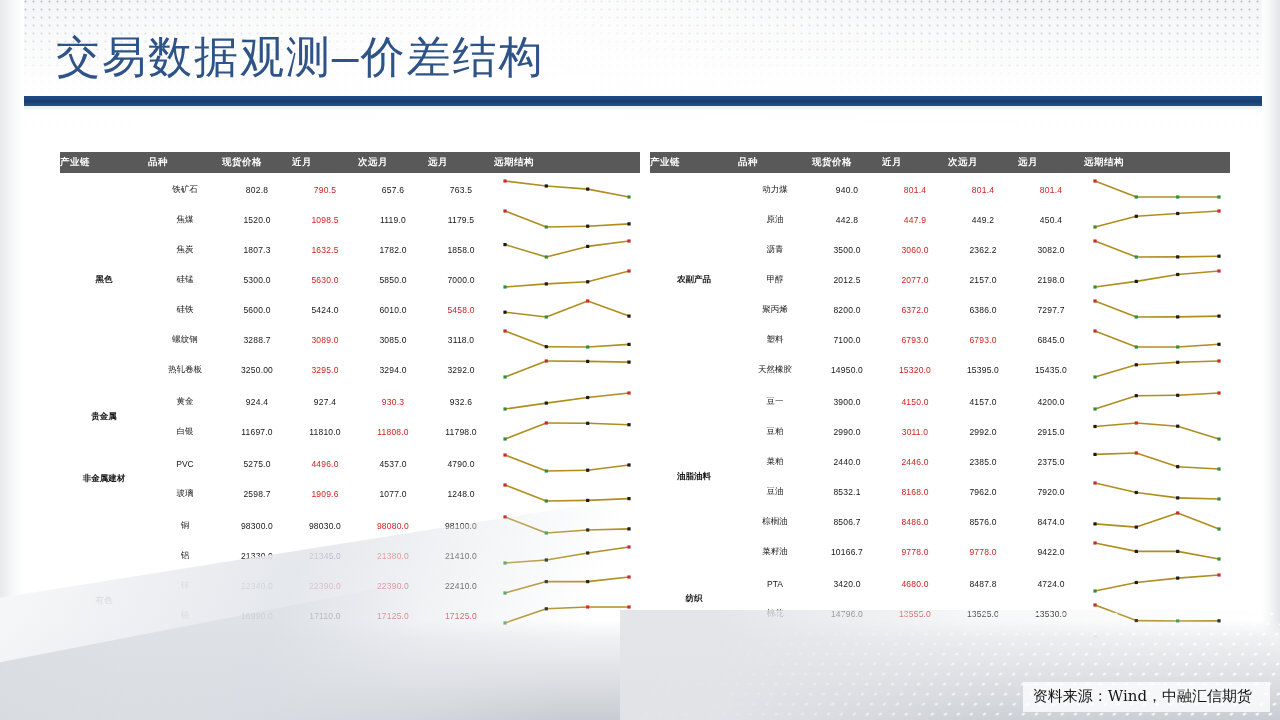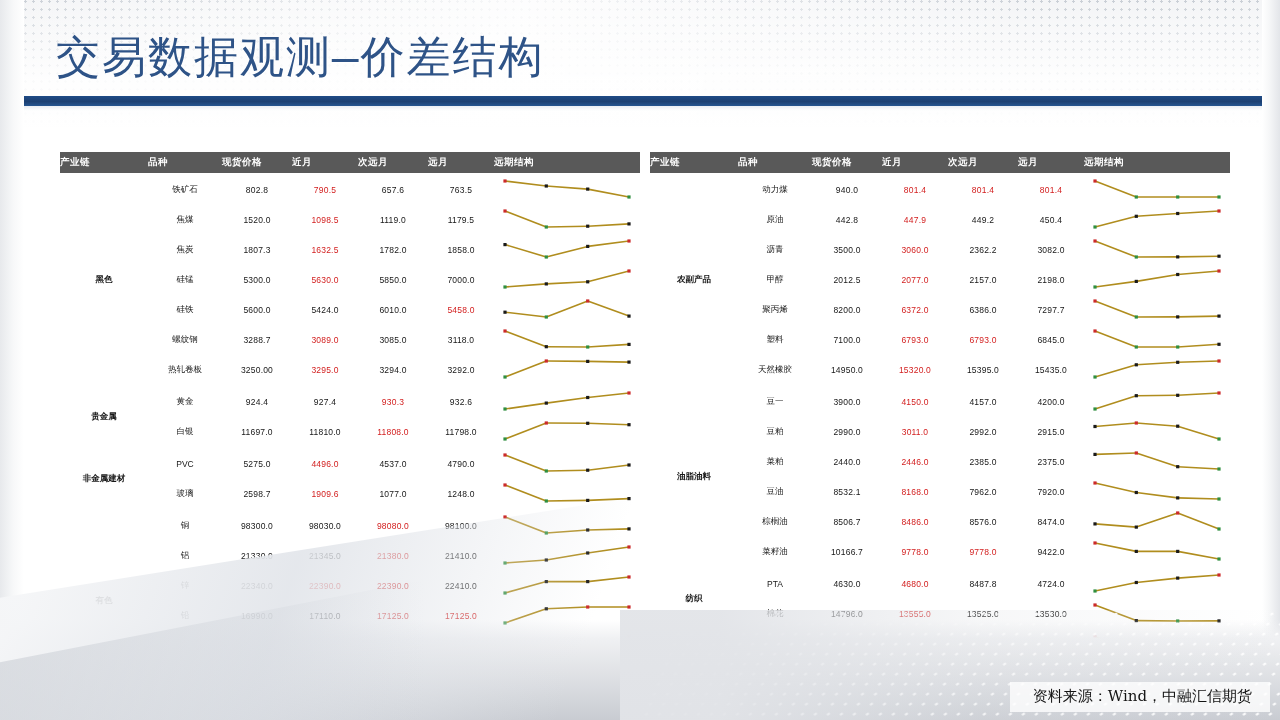--- a/index.html
+++ b/index.html
@@ -147,21 +147,21 @@
   col.c-var     { width: 74px; }
   col.c-spot    { width: 70px; }
   col.c-near    { width: 66px; }
   col.c-mid     { width: 70px; }
   col.c-far     { width: 66px; }
   col.c-spark   { width: 146px; }
 
   
   .source-box {
     position: absolute; right: 10px; bottom: 8px;
-    padding: 5px 18px 6px 23px;
+    padding: 5px 18px 6px 10px;
     background: rgba(255,255,255,0.78);
   }
   .source-text {
     font-family: "DejaVu Serif", "Liberation Serif", serif;
     font-size: 15px; color: #141414; white-space: nowrap;
   }
 </style>
 </head>
 <body>
 
@@ -728,21 +728,21 @@
                   <line x1="90.7" y1="14.4" x2="132.0" y2="22.0" stroke="#b08d1e" stroke-width="1.6"></line>
                   <rect x="6.4" y="4.4" width="3.2" height="3.2" fill="#cc2a2a"></rect>
                   <rect x="47.7" y="12.8" width="3.2" height="3.2" fill="#1a1a1a"></rect>
                   <rect x="89.1" y="12.8" width="3.2" height="3.2" fill="#1a1a1a"></rect>
                   <rect x="130.4" y="20.4" width="3.2" height="3.2" fill="#2f8f3f"></rect>
                 </svg></td>
             </tr>
             <tr class="group-start">
               <td class="chain" rowspan="2">纺织</td>
               <td class="variety">PTA</td>
-              <td class="num">4630.0</td>
+              <td class="num">3420.0</td>
               <td class="num hi">4680.0</td>
               <td class="num">8487.8</td>
               <td class="num">4724.0</td>
               <td class="spark"><svg width="140" height="28" viewBox="0 0 140 28">
                   <line x1="8.0" y1="22.0" x2="49.3" y2="13.5" stroke="#b08d1e" stroke-width="1.6"></line>
                   <line x1="49.3" y1="13.5" x2="90.7" y2="9.1" stroke="#b08d1e" stroke-width="1.6"></line>
                   <line x1="90.7" y1="9.1" x2="132.0" y2="6.0" stroke="#b08d1e" stroke-width="1.6"></line>
                   <rect x="6.4" y="20.4" width="3.2" height="3.2" fill="#2f8f3f"></rect>
                   <rect x="47.7" y="11.9" width="3.2" height="3.2" fill="#1a1a1a"></rect>
                   <rect x="89.1" y="7.5" width="3.2" height="3.2" fill="#1a1a1a"></rect>

